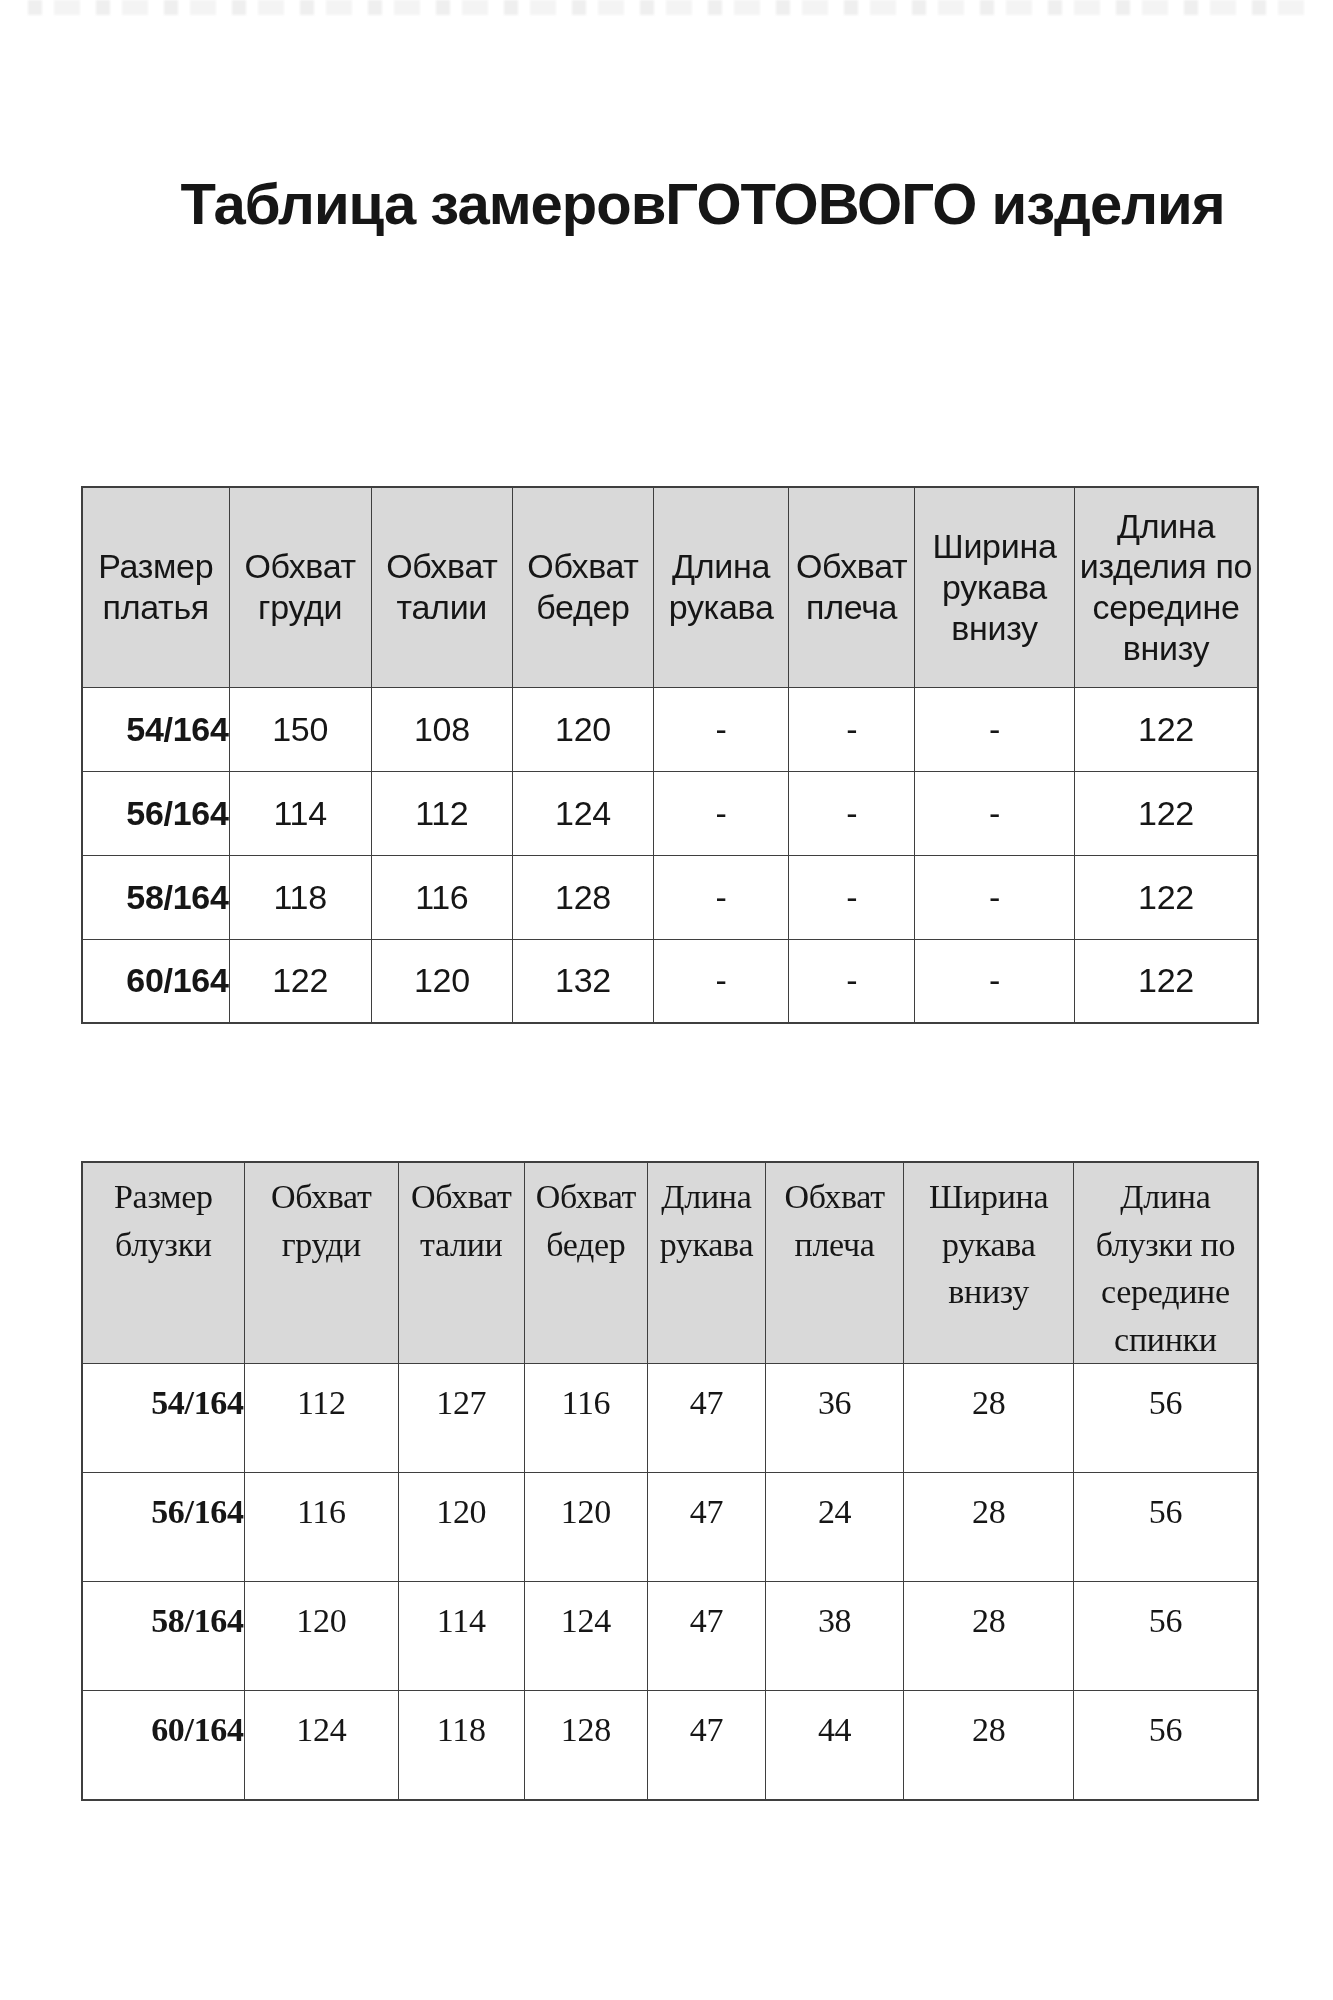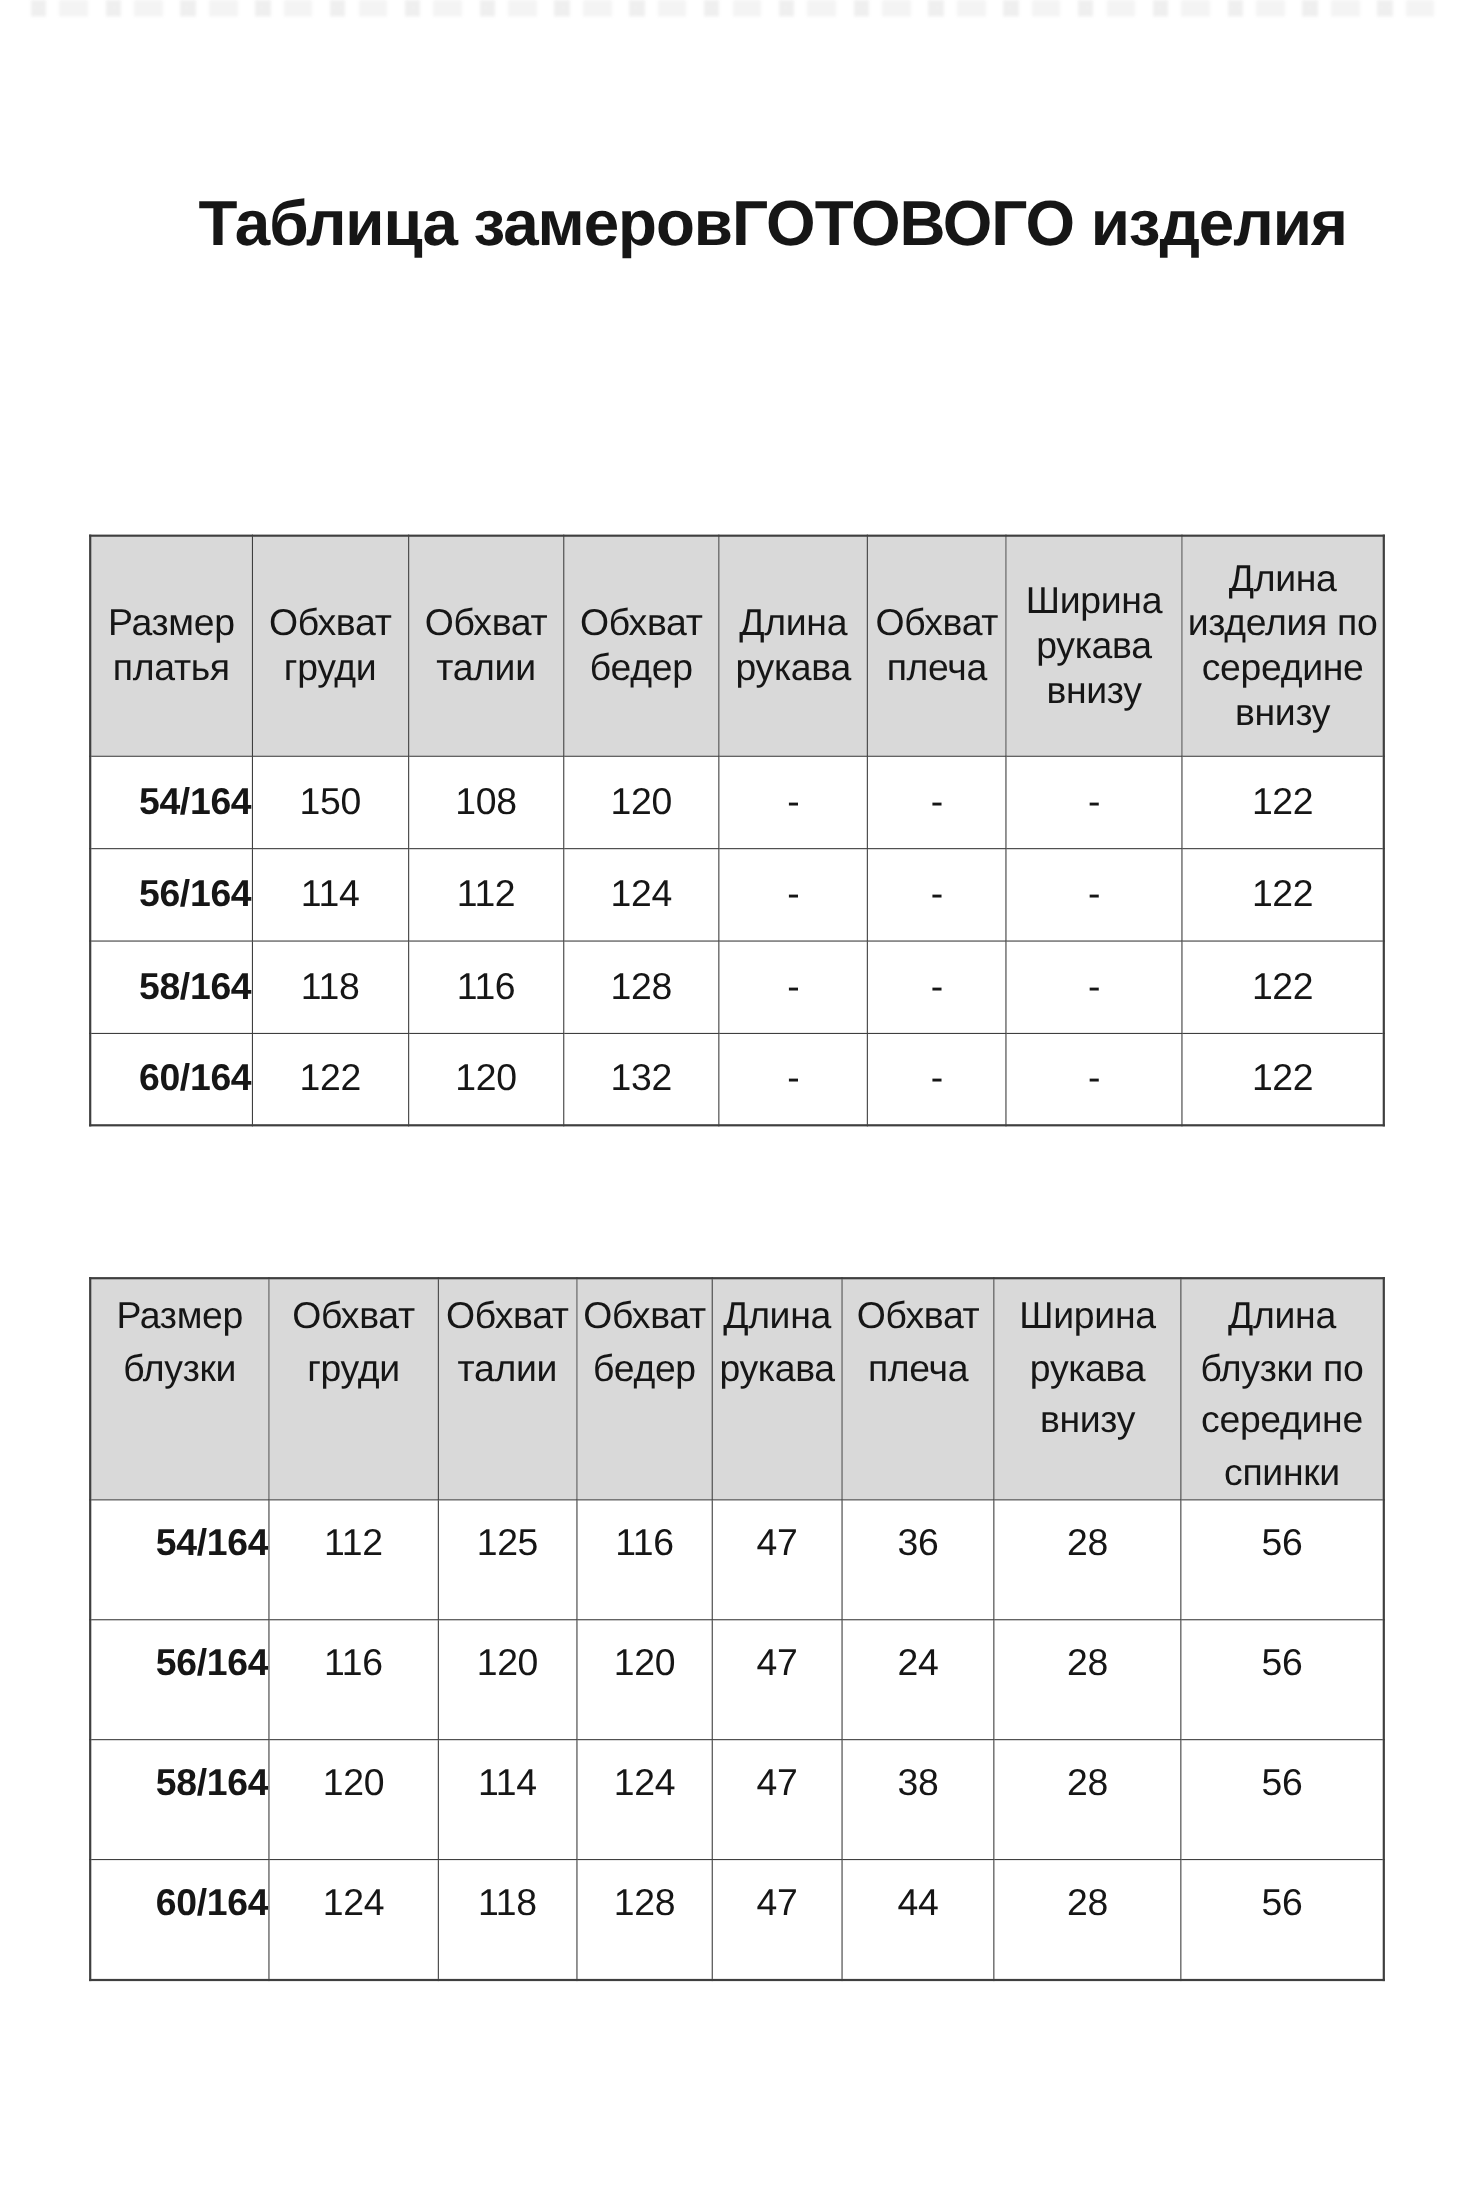--- a/index.html
+++ b/index.html
@@ -45,21 +45,21 @@
     position: absolute;
     left: 81px;
     width: 1178px;
     border-collapse: collapse;
     table-layout: fixed;
     font-size: 34px;
     letter-spacing: -0.3px;
     border: 2px solid var(--border);
   }
   #table-dress  { top: 486px; }
-  #table-blouse { top: 1161px; }
+  #table-blouse { top: 1161px; font-family: Liberation Serif, serif; }
   .size-table th, .size-table td {
     border: 1px solid var(--border);
     text-align: center;
     padding: 0;
     overflow: hidden;
   }
   .size-table thead th {
     background: var(--header-bg);
     font-weight: 400;
   }
@@ -169,21 +169,21 @@
         <th>Длина рукава</th>
         <th>Обхват плеча</th>
         <th>Ширина рукава внизу</th>
         <th>Длина блузки по середине спинки</th>
       </tr>
     </thead>
   <tbody>
       <tr>
         <td class="size">54/164</td>
         <td>112</td>
-        <td>125</td>
+        <td>127</td>
         <td>116</td>
         <td>47</td>
         <td>36</td>
         <td>28</td>
         <td>56</td>
       </tr>
       <tr>
         <td class="size">56/164</td>
         <td>116</td>
         <td>120</td>

